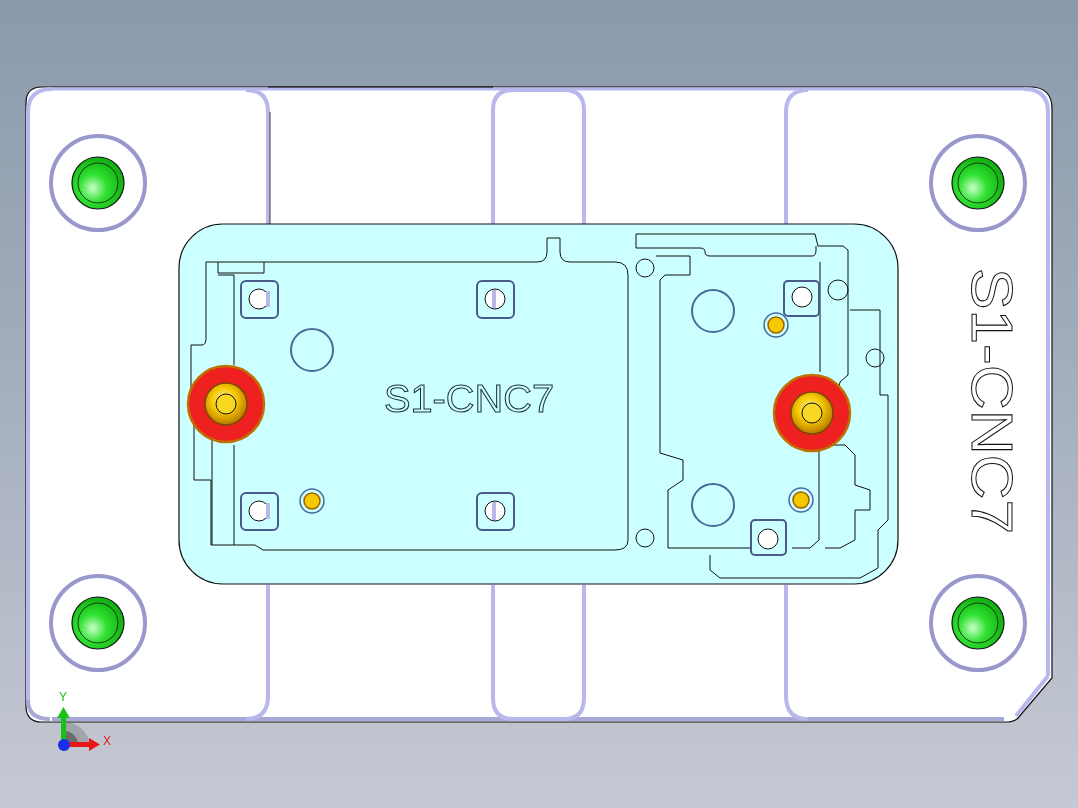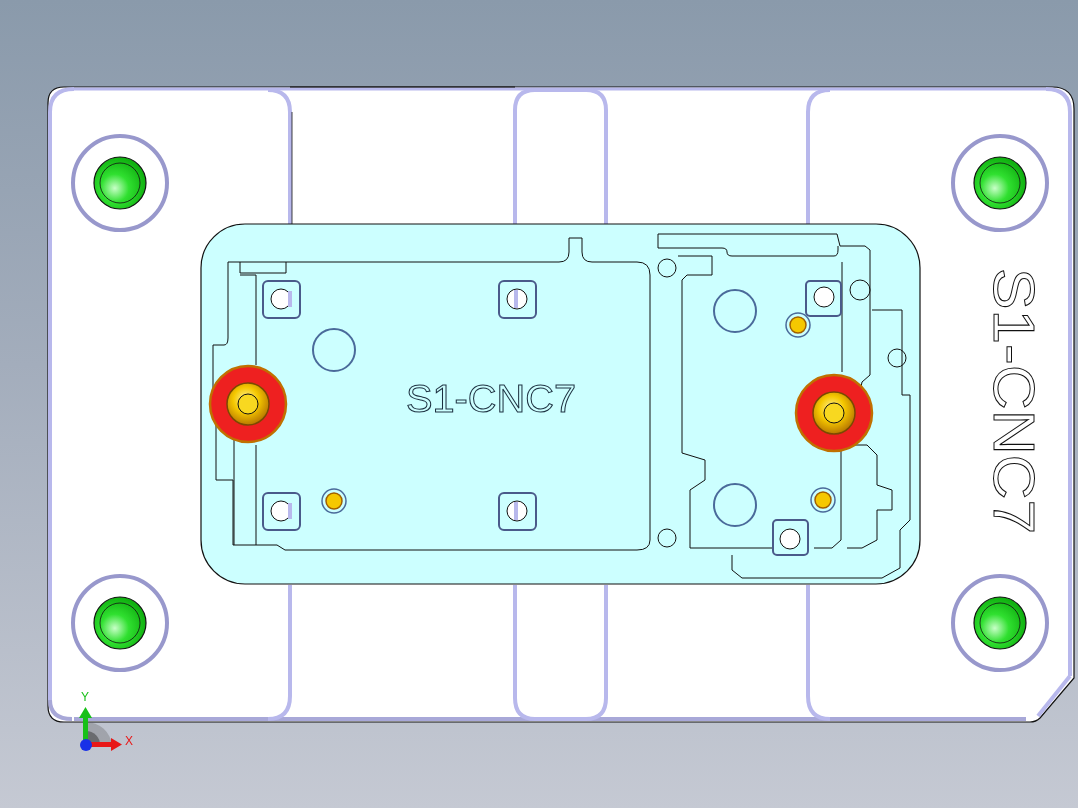--- a/index.html
+++ b/index.html
@@ -1,21 +1,21 @@
 <!DOCTYPE html>
 <html><head>
 <meta charset="utf-8">
 <style>
   html, body { margin: 0; padding: 0; }
   body {
     width: 1078px; height: 808px; overflow: hidden; position: relative;
     background: linear-gradient(to bottom, #8a9aab 0%, #a3adbc 45%, #c5c9d3 100%);
     font-family: "Liberation Sans", sans-serif;
   }
-  #viewport { position: absolute; left: 0; top: 0; width: 998px; height: 808px; margin-left: 22px; }
+  #viewport { position: absolute; left: 0; top: 0; width: 998px; height: 808px; }
   svg { display: block; }
   .engrave { font-family: "Liberation Sans", sans-serif; fill: none; stroke: #1b2f3f; stroke-width: 1; }
   .engrave-side { font-family: "Liberation Sans", sans-serif; fill: #ffffff; stroke: #111; stroke-width: 1; }
   .axis-label { font-family: "Liberation Sans", sans-serif; font-size: 12px; }
 </style>
 </head>
 <body>
 
 <div id="viewport">
 <svg width="1078" height="808" viewBox="0 0 1078 808" xmlns="http://www.w3.org/2000/svg">

